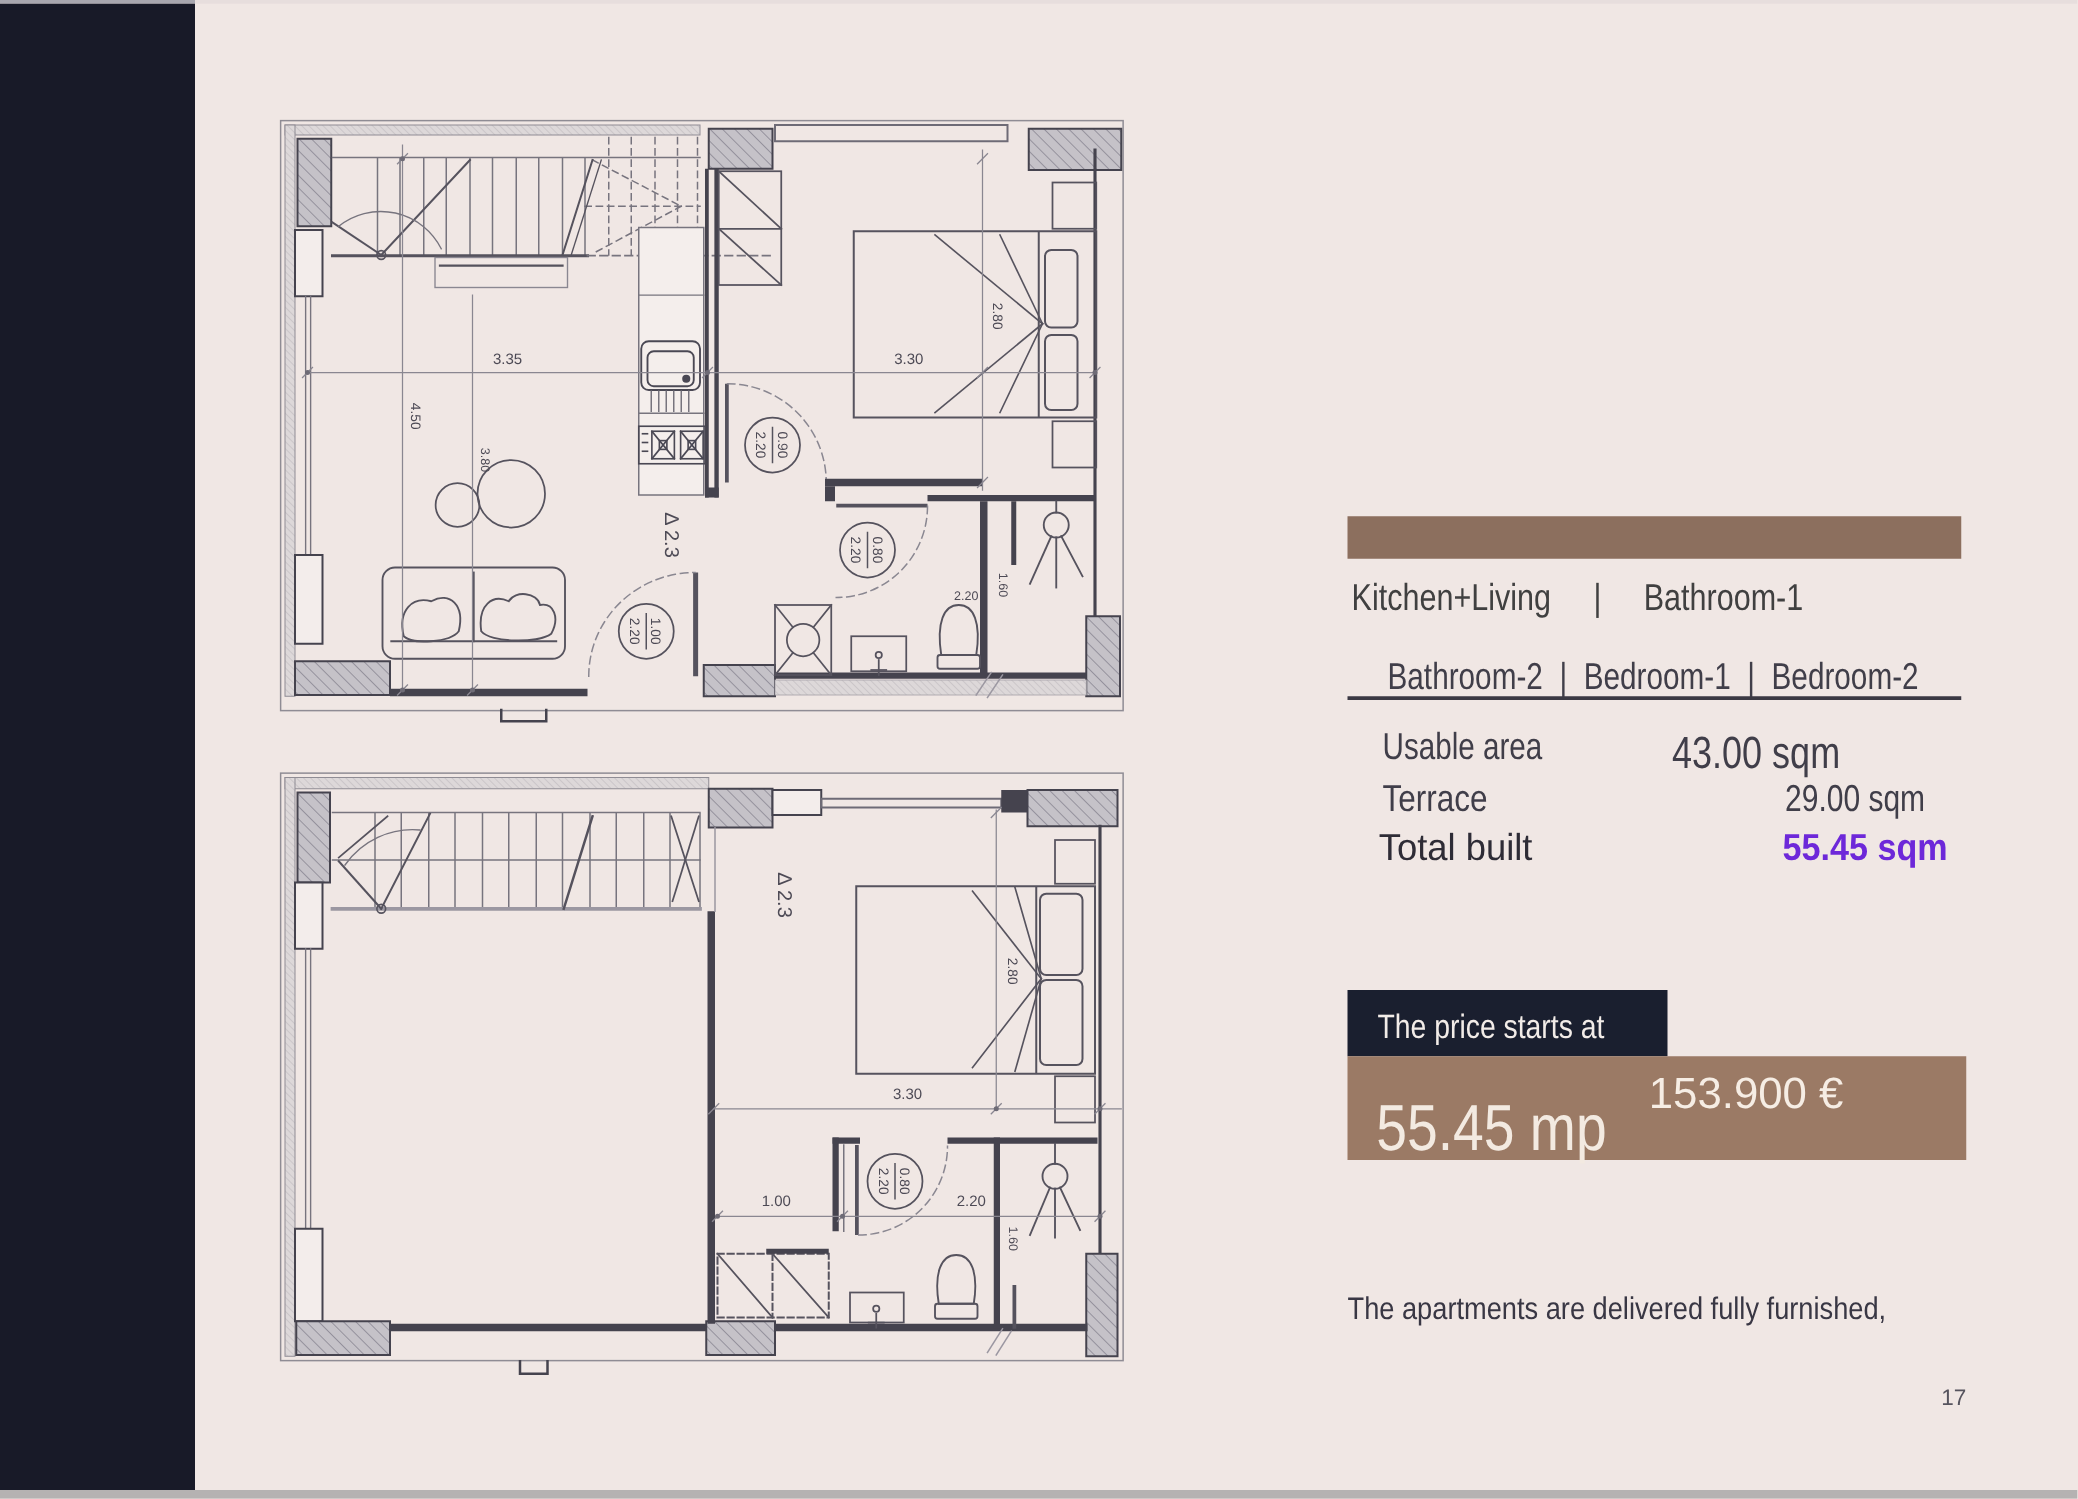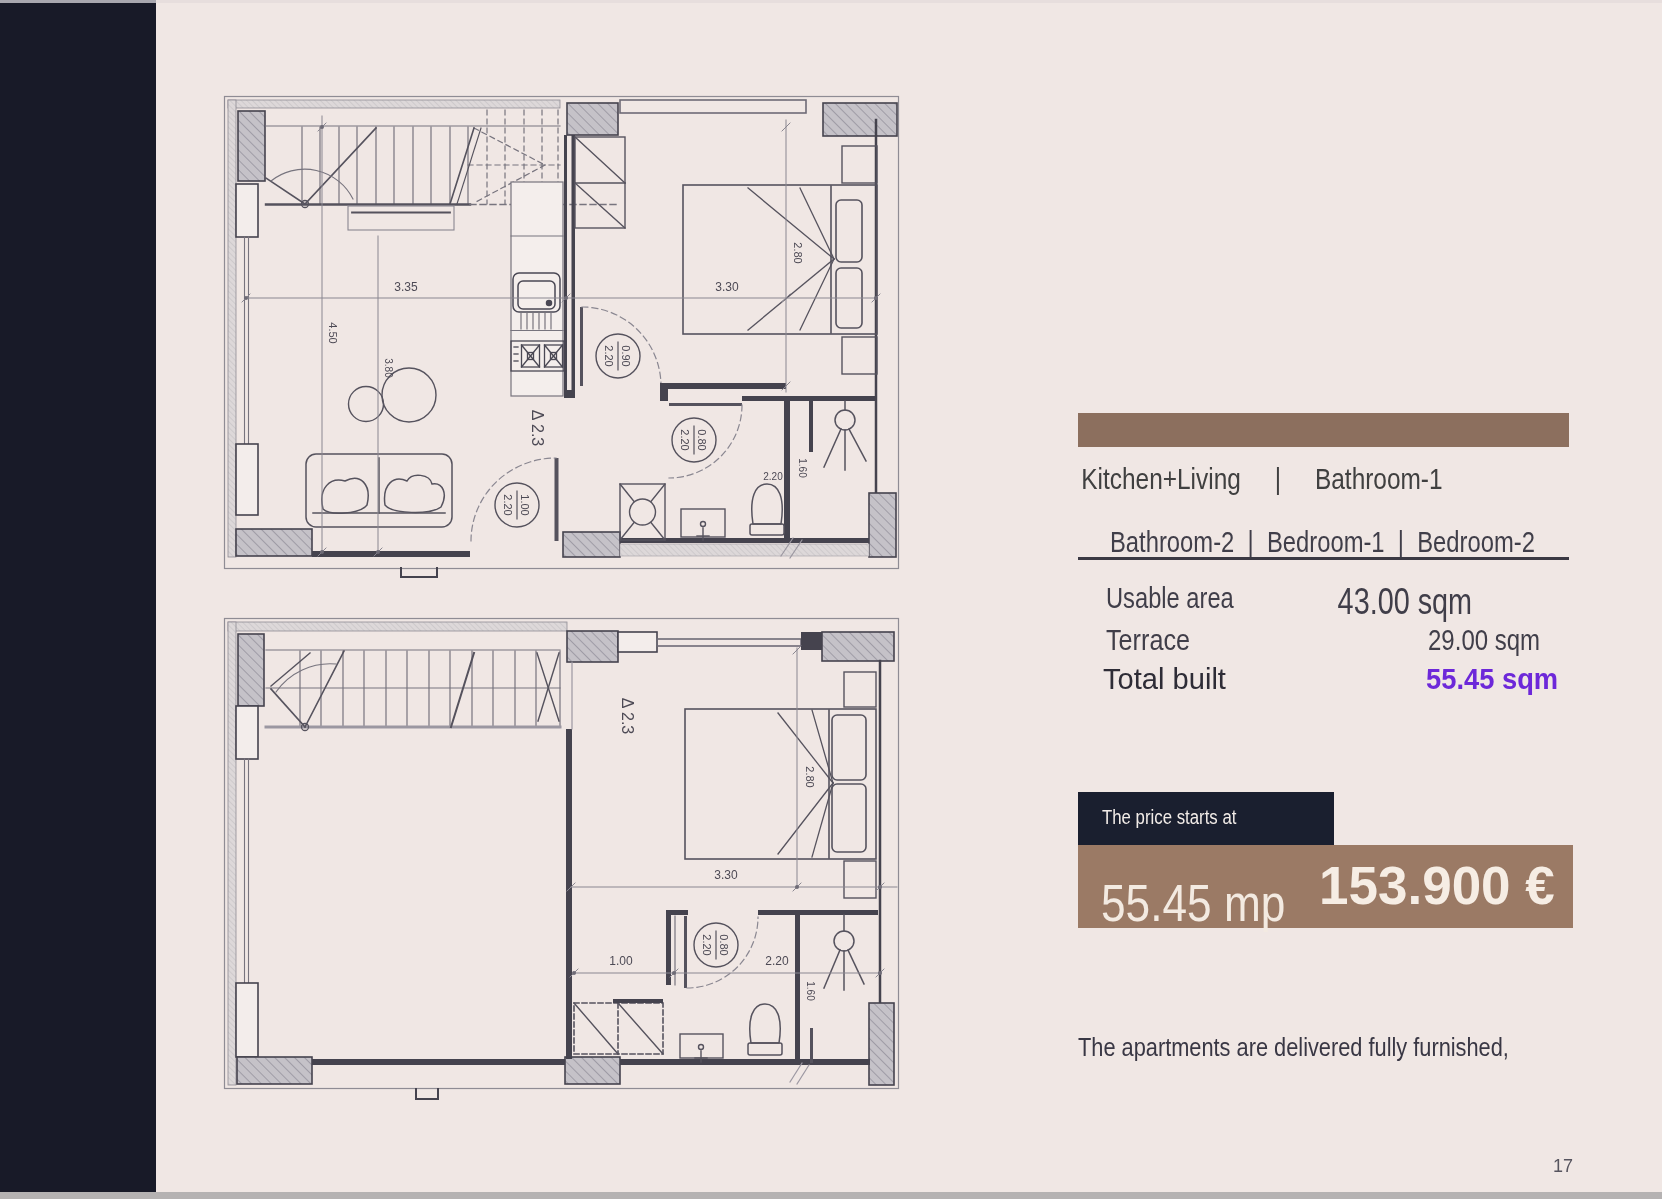--- a/index.html
+++ b/index.html
@@ -508,21 +508,21 @@
 <div class="abs" style="left:1106px;top:581px;font-size:30px;color:#403e49;white-space:nowrap;"><span style="display:inline-block;transform:scaleX(0.79);transform-origin:0 50%;">Usable area</span></div>
 <div class="abs" style="left:1238px;top:581px;width:300px;text-align:center;font-size:36px;color:#403e49;white-space:nowrap;"><span style="display:inline-block;transform:scaleX(0.80);transform-origin:100% 50%;">43.00 sqm</span></div>
 
 <div class="abs" style="left:1106px;top:623px;font-size:30px;color:#403e49;white-space:nowrap;"><span style="display:inline-block;transform:scaleX(0.84);transform-origin:0 50%;">Terrace</span></div>
 <div class="abs" style="left:1240px;top:623px;width:300px;text-align:right;font-size:30px;color:#403e49;white-space:nowrap;"><span style="display:inline-block;transform:scaleX(0.80);transform-origin:100% 50%;">29.00 sqm</span></div>
 
 <div class="abs" style="left:1103px;top:662px;font-size:30px;font-weight:normal;color:#2e2c36;white-space:nowrap;"><span style="display:inline-block;transform:scaleX(0.97);transform-origin:0 50%;">Total built</span></div>
 <div class="abs" style="left:1258px;top:662px;width:300px;text-align:right;font-size:30px;font-weight:bold;color:#6d28d9;white-space:nowrap;"><span style="display:inline-block;transform:scaleX(0.91);transform-origin:100% 50%;">55.45 sqm</span></div>
 
 <div class="abs" style="left:1078px;top:792px;width:256px;height:53px;background:#1a1f2f;"></div>
-<div class="abs" style="left:1102px;top:806px;font-size:20px;color:#f2ece8;white-space:nowrap;"><span style="display:inline-block;transform:scaleX(0.84);transform-origin:0 50%;">The price starts at</span></div>
+<div class="abs" style="left:1102px;top:806px;font-size:27px;color:#f2ece8;white-space:nowrap;"><span style="display:inline-block;transform:scaleX(0.84);transform-origin:0 50%;">The price starts at</span></div>
 
 <div class="abs" style="left:1078px;top:845px;width:495px;height:83px;background:#9b7a65;"></div>
 <div class="abs" style="left:1101px;top:857px;font-size:52px;color:#f3eae1;white-space:nowrap;margin-top:16px;"><span style="display:inline-block;transform:scaleX(0.85);transform-origin:0 50%;">55.45 mp</span></div>
-<div class="abs" style="left:1319px;top:855px;font-size:53px;font-weight:bold;color:#f6ede4;white-space:nowrap;">153.900 €</div>
+<div class="abs" style="left:1319px;top:855px;font-size:35px;font-weight:normal;color:#f6ede4;white-space:nowrap;">153.900 €</div>
 
 <div class="abs" style="left:1078px;top:994px;font-size:25px;color:#393744;white-space:nowrap;margin-top:39px;"><span style="display:inline-block;transform:scaleX(0.871);transform-origin:0 50%;">The apartments are delivered fully furnished,</span></div>
 
-<div class="abs" style="left:1553px;top:1108px;font-size:18px;color:#56545e;margin-top:48px;">17</div>
+<div class="abs" style="left:1553px;top:1108px;font-size:18px;color:#56545e;">17</div>
 
 </body></html>

